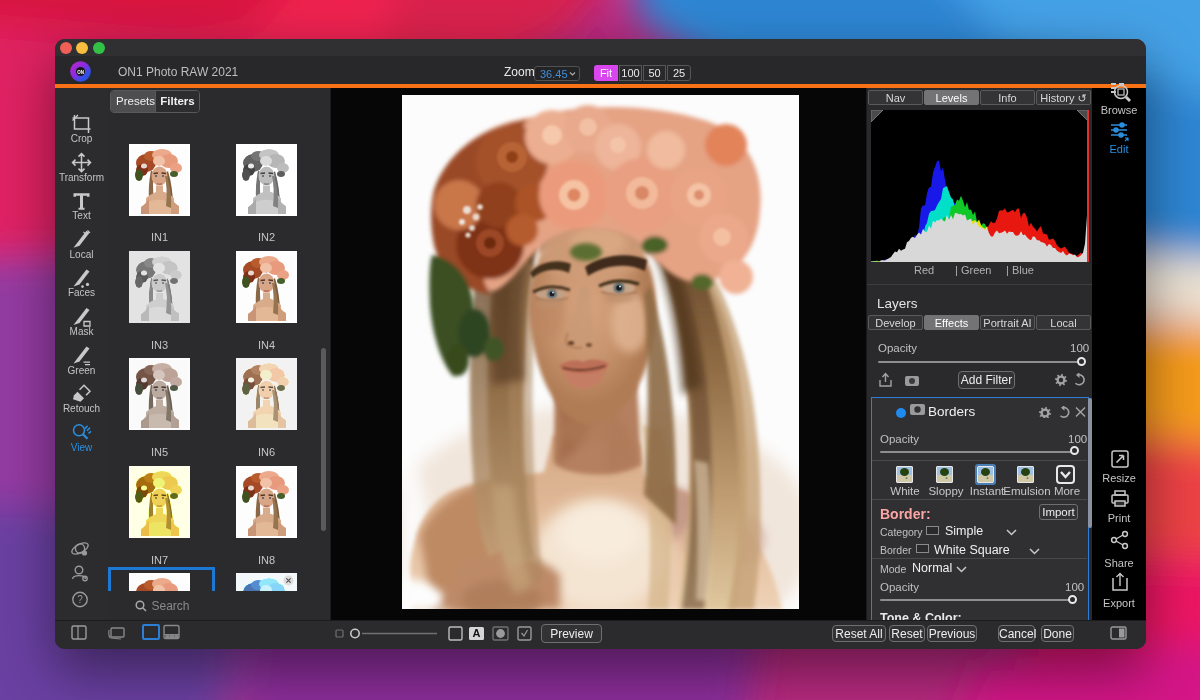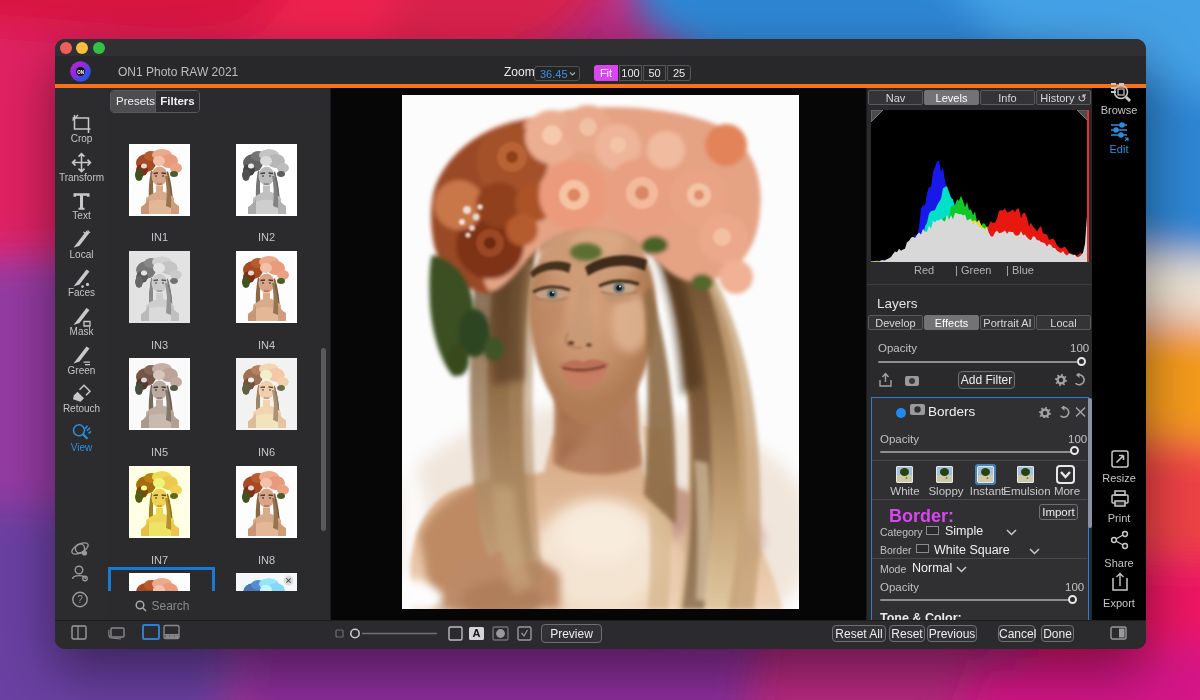--- a/index.html
+++ b/index.html
@@ -487,21 +487,21 @@
    <svg class="abs" style="left:184px;top:67px" width="19" height="19" viewBox="0 0 19 19">
           <rect x="1" y="1" width="17" height="17" rx="3" fill="none" stroke="#e8e8ea" stroke-width="2"></rect>
           <path d="M5,7 L9.5,12 L14,7" fill="none" stroke="#e8e8ea" stroke-width="2.4"></path>
         </svg>
    <div class="abs tlab" style="left:4px;top:87px;width:58px">White</div>
    <div class="abs tlab" style="left:45px;top:87px;width:58px">Sloppy</div>
    <div class="abs tlab" style="left:86px;top:87px;width:58px">Instant</div>
    <div class="abs tlab" style="left:124px;top:87px;width:62px">Emulsion</div>
    <div class="abs tlab" style="left:166px;top:87px;width:58px">More</div>
    <div class="abs" style="left:0;top:101px;width:215px;border-top:1px solid #49494b"></div>
-   <div class="abs" style="left:17px;top:108px;font-size:18px;color:#d946ef;font-weight:bold">Border:</div>
+   <div class="abs" style="left:8px;top:108px;font-size:14px;color:#fca5a5;font-weight:bold">Border:</div>
    <div class="abs btn" style="left:167px;top:106px;width:39px;height:16px;line-height:15px;font-size:11.5px;border-radius:3px">Import</div>
    <div class="abs slbl" style="left:8px;top:128px;font-size:10.5px">Category</div>
    <div class="abs cbox" style="left:54px;top:127.5px"></div>
    <div class="abs" style="left:73px;top:126px;font-size:12.5px;color:#f0f0f2">Simple</div>
    <svg class="abs chev" style="left:134px;top:131px" width="11" height="7" viewBox="0 0 11 7">
           <path d="M1,1 L5.5,5.5 L10,1" stroke="#c8c8ca" stroke-width="1.5" fill="none"></path>
         </svg>
    <div class="abs slbl" style="left:8px;top:146px;font-size:10.5px">Border</div>
    <div class="abs cbox" style="left:44px;top:146px"></div>
    <div class="abs" style="left:62px;top:144.5px;font-size:12.5px;color:#f0f0f2">White Square</div>

